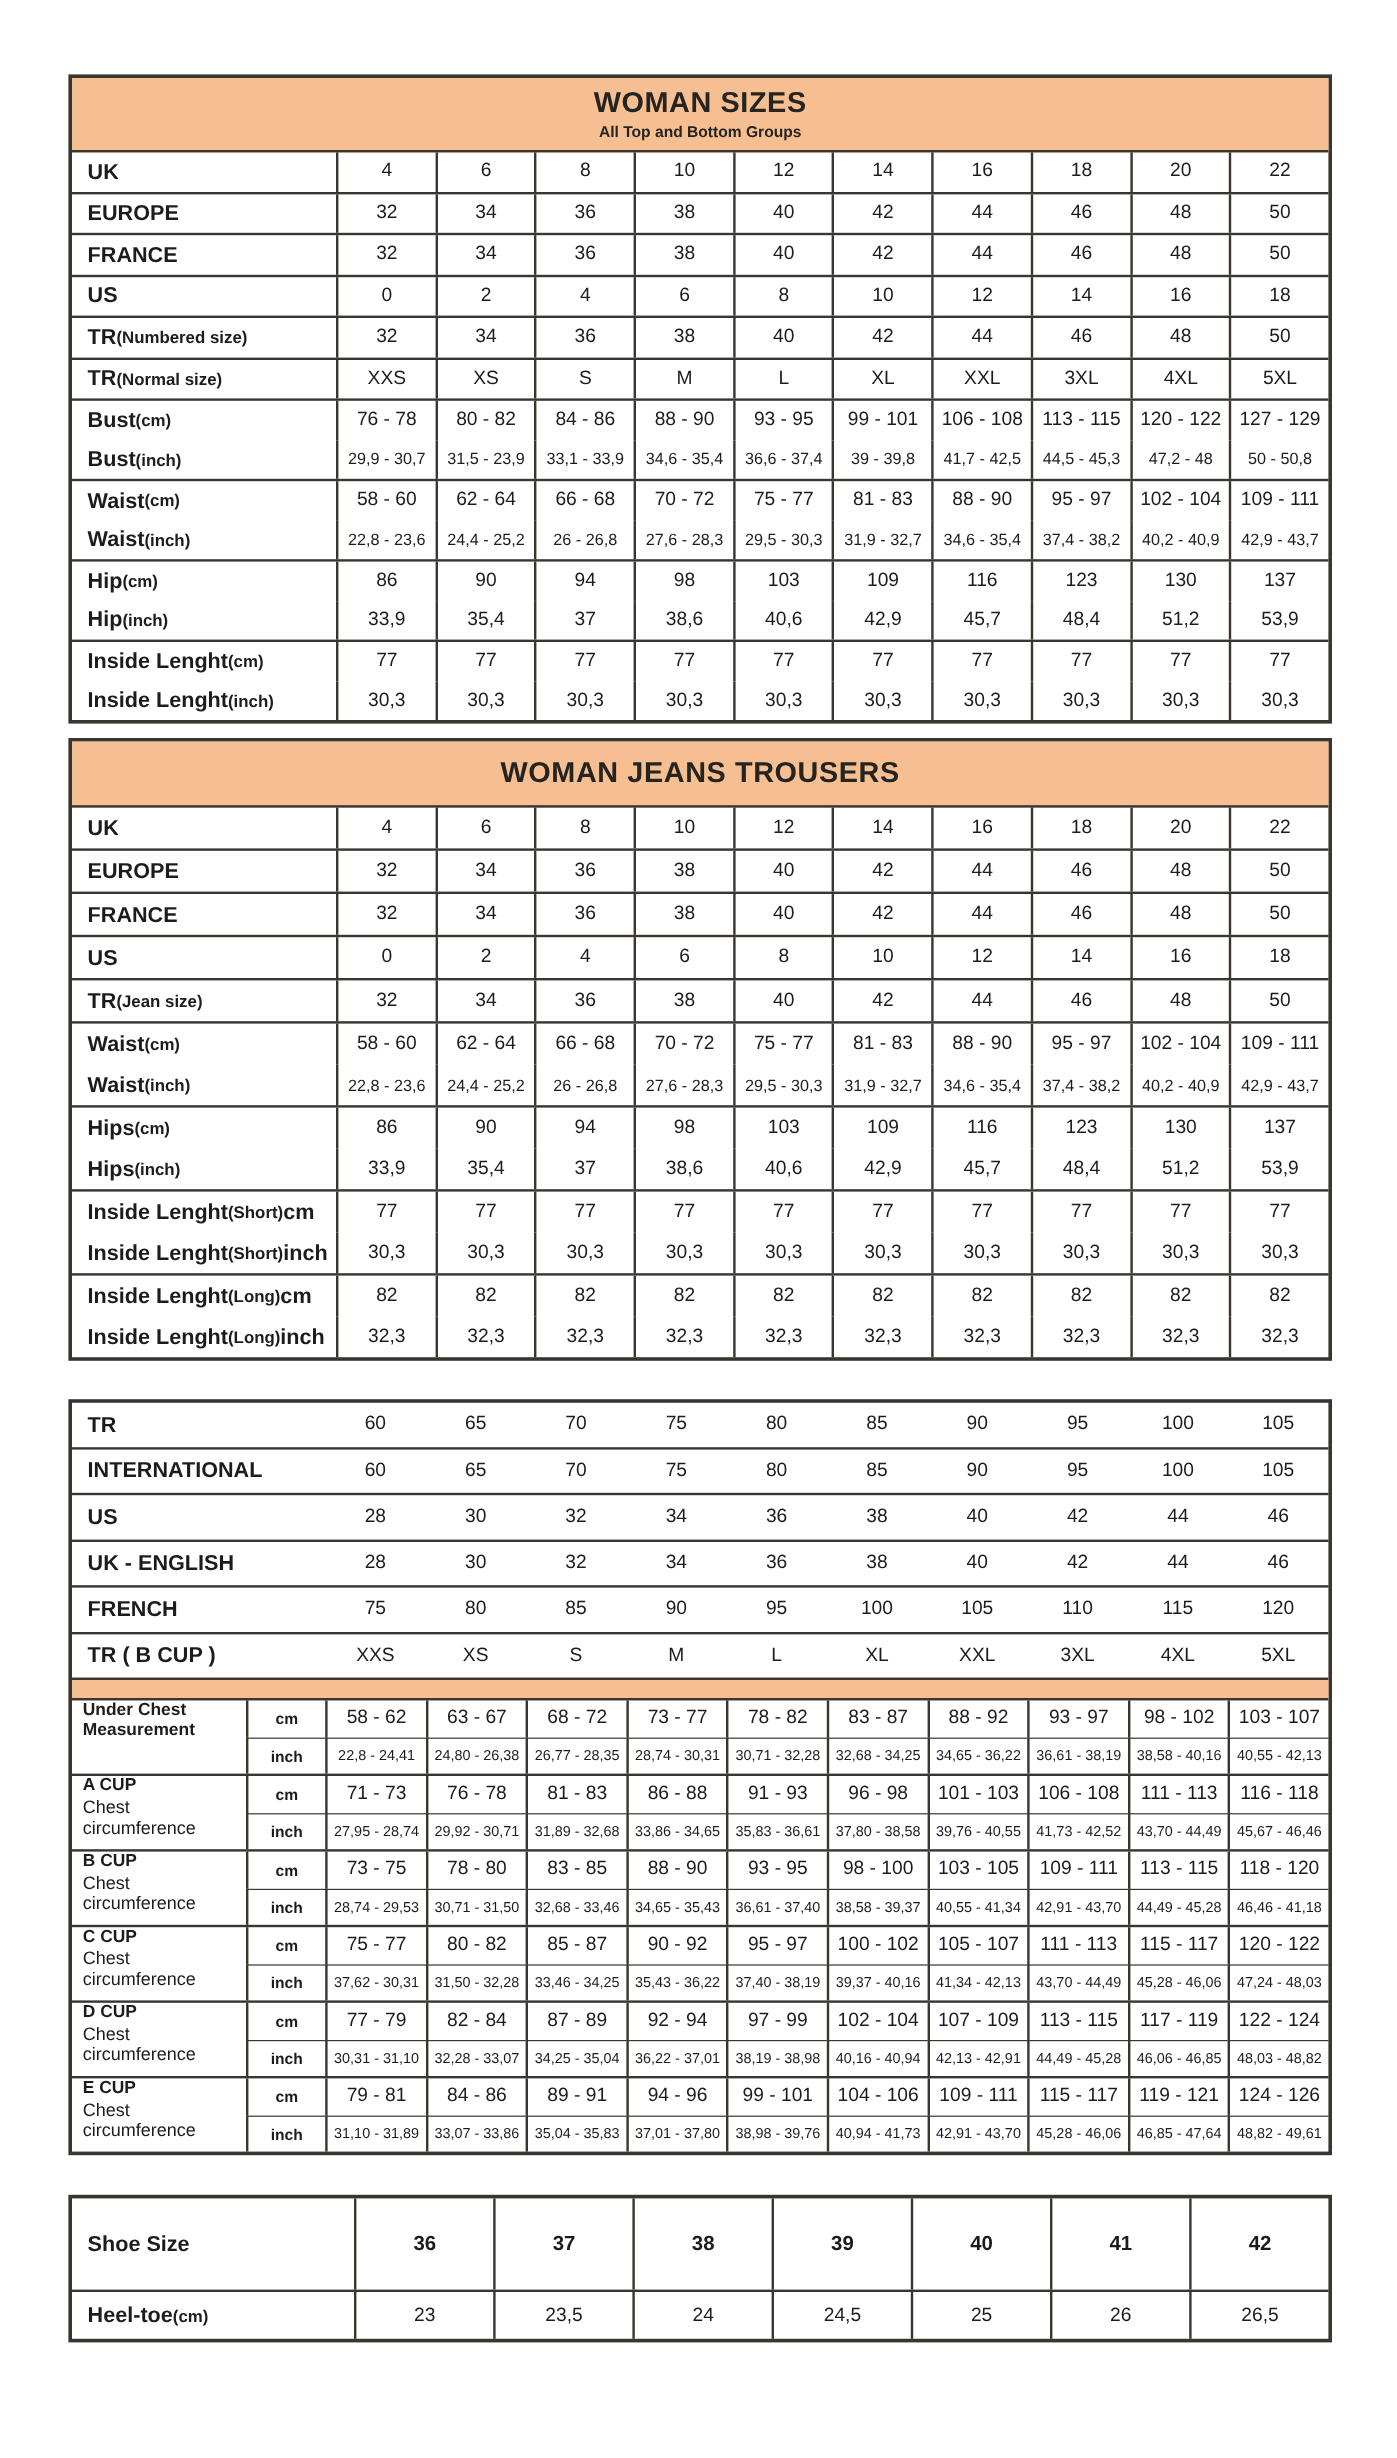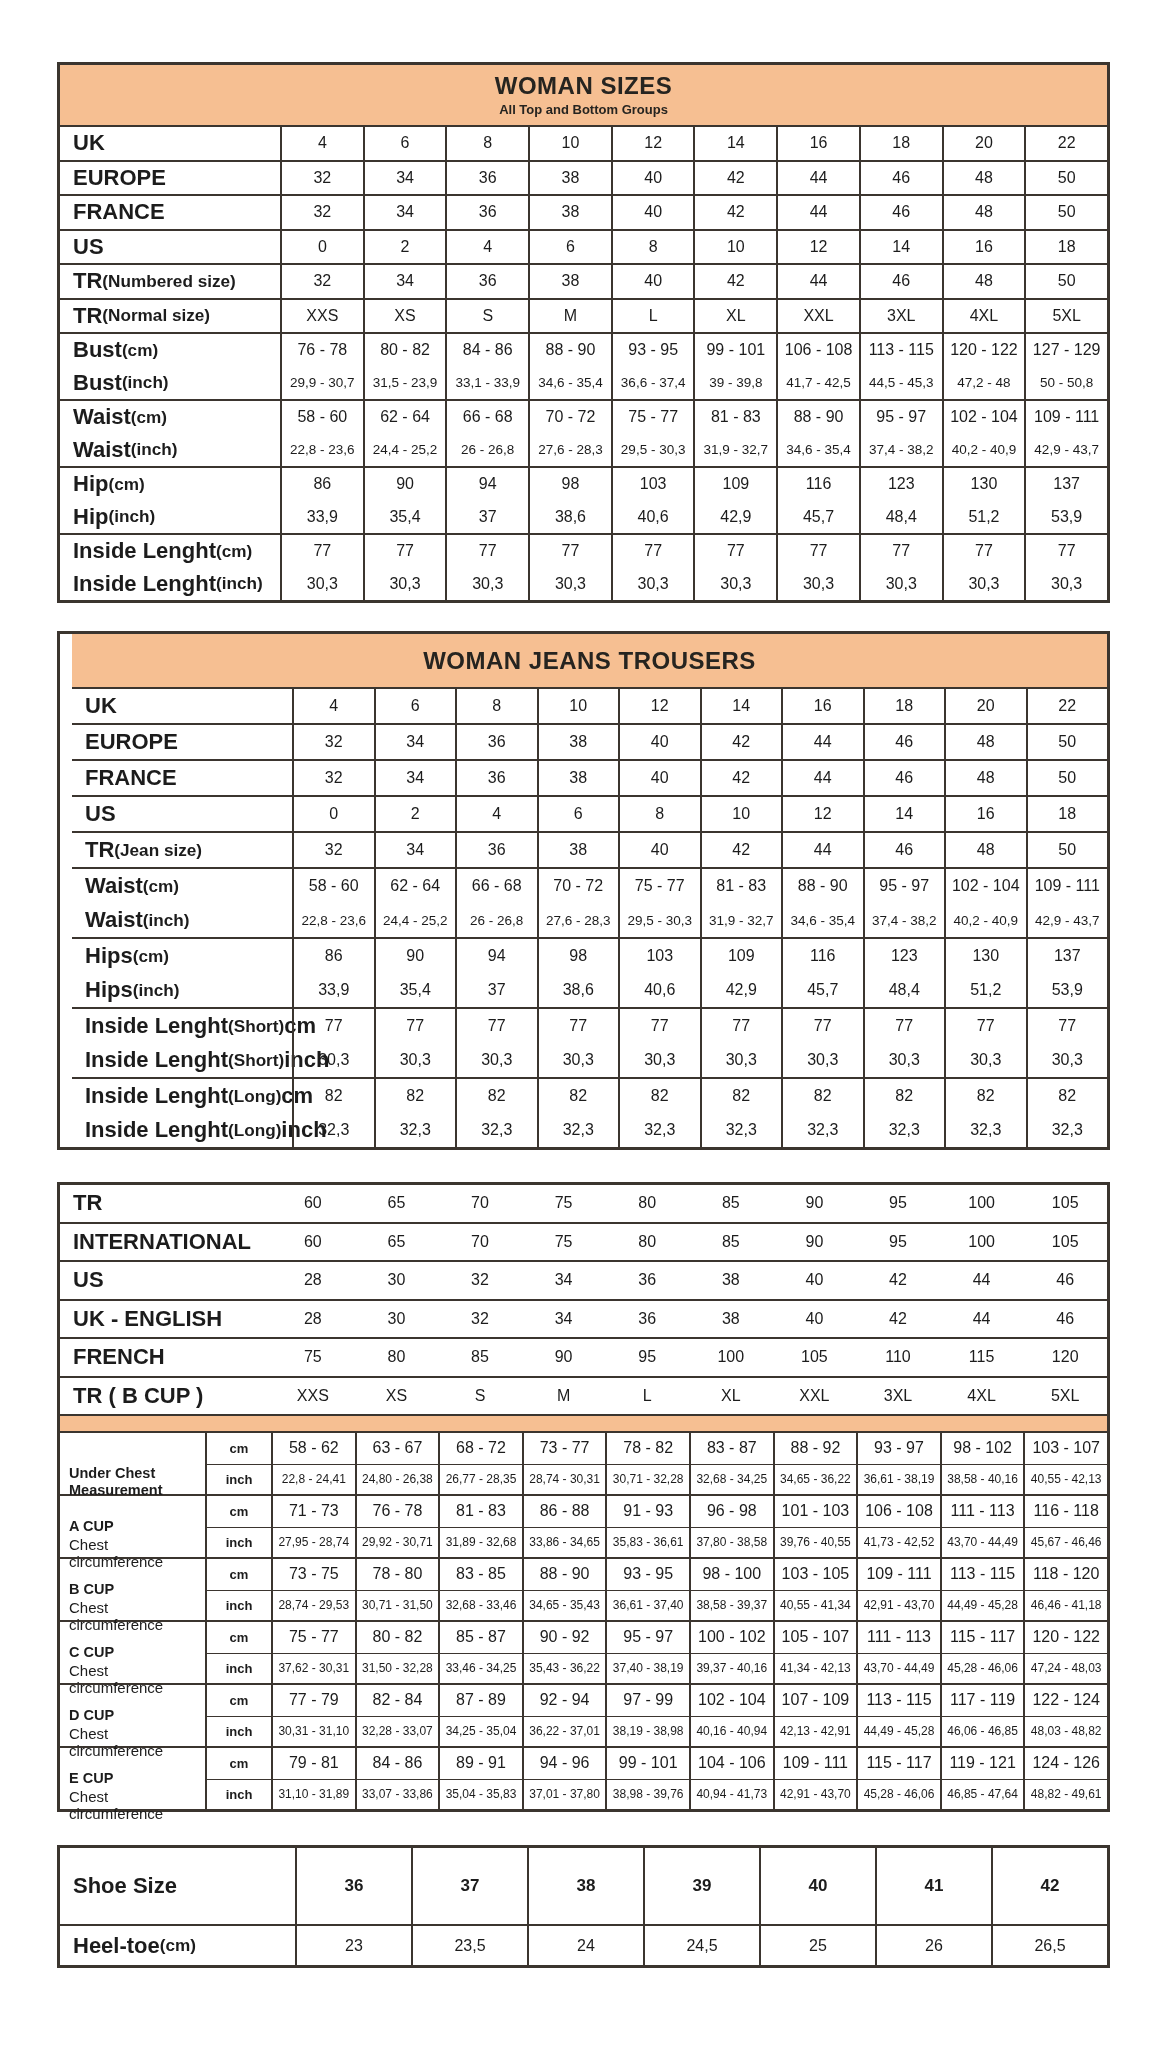--- a/index.html
+++ b/index.html
@@ -20,51 +20,51 @@
     border-bottom:2.5px solid var(--line);
   }
   .tbl-title{font-size:24px;font-weight:bold;letter-spacing:.5px;color:#262420;line-height:1.05;}
   .tbl-sub{font-size:13px;font-weight:bold;margin-top:3px;color:#262420;}
   .row{display:grid;align-items:stretch;}
   .t12-cols{grid-template-columns:220px repeat(10,1fr);}
   .bra-cols{grid-template-columns:211px repeat(10,1fr);}
   .shoe-cols{grid-template-columns:235px repeat(7,1fr);}
   .lab{
     display:flex;align-items:center;padding-left:13px;
-    font-weight:bold;font-size:22px;white-space:nowrap;
+    font-weight:bold;font-size:18px;white-space:nowrap;
   }
   .paren{font-size:0.78em;font-weight:bold;}
   .val{display:flex;align-items:center;justify-content:center;text-align:center;}
   .vline{border-left:2px solid var(--line);}
   .v-n{font-size:16px;}
   .v-s{font-size:13.5px;}
   .v-xs{font-size:12px;}
   .v-b{font-weight:bold;font-size:17px !important;}
   .grp-sep{border-top:2.2px solid var(--line);}
   
   .t1 .tbl-head{height:60px;}
   .t1 .row{height:32.5px;}
   
   .t2 .tbl-head{height:53px;}
   .t2 .row{height:34px;}
-  .sec2{margin-top:28px;padding-left:12px;}
+  .sec2{margin-top:12px;}
   
   .sec3{margin-top:32px;}
   .t3 .tbl-head{height:58px;}
   .t3 .open-row{height:36.5px;}
   .band{height:15px;background:var(--accent);border-top:2.2px solid var(--line);border-bottom:2.2px solid var(--line);}
   .cupgrp{
     display:grid;
     grid-template-columns:145px 66px repeat(10,1fr);
     grid-template-rows:30.5px 30.5px;
   }
   .cuplab{
     grid-row:1/3;grid-column:1;
-    display:flex;flex-direction:column;justify-content:center;
-    padding-left:9px;line-height:1.15;margin-top:36px;
+    display:flex;flex-direction:column;
+    padding-left:9px;line-height:1.15;
   }
   .cuplab .main{font-weight:bold;font-size:14.5px;}
   .cuplab .sub{font-size:15px;margin-top:1px;}
   .unit{
     display:flex;align-items:center;justify-content:center;
     font-weight:bold;font-size:13px;border-left:2px solid var(--line);
   }
   .rtop{border-top:1.8px solid var(--line);}
   
   .sec4{margin-top:33px;}

